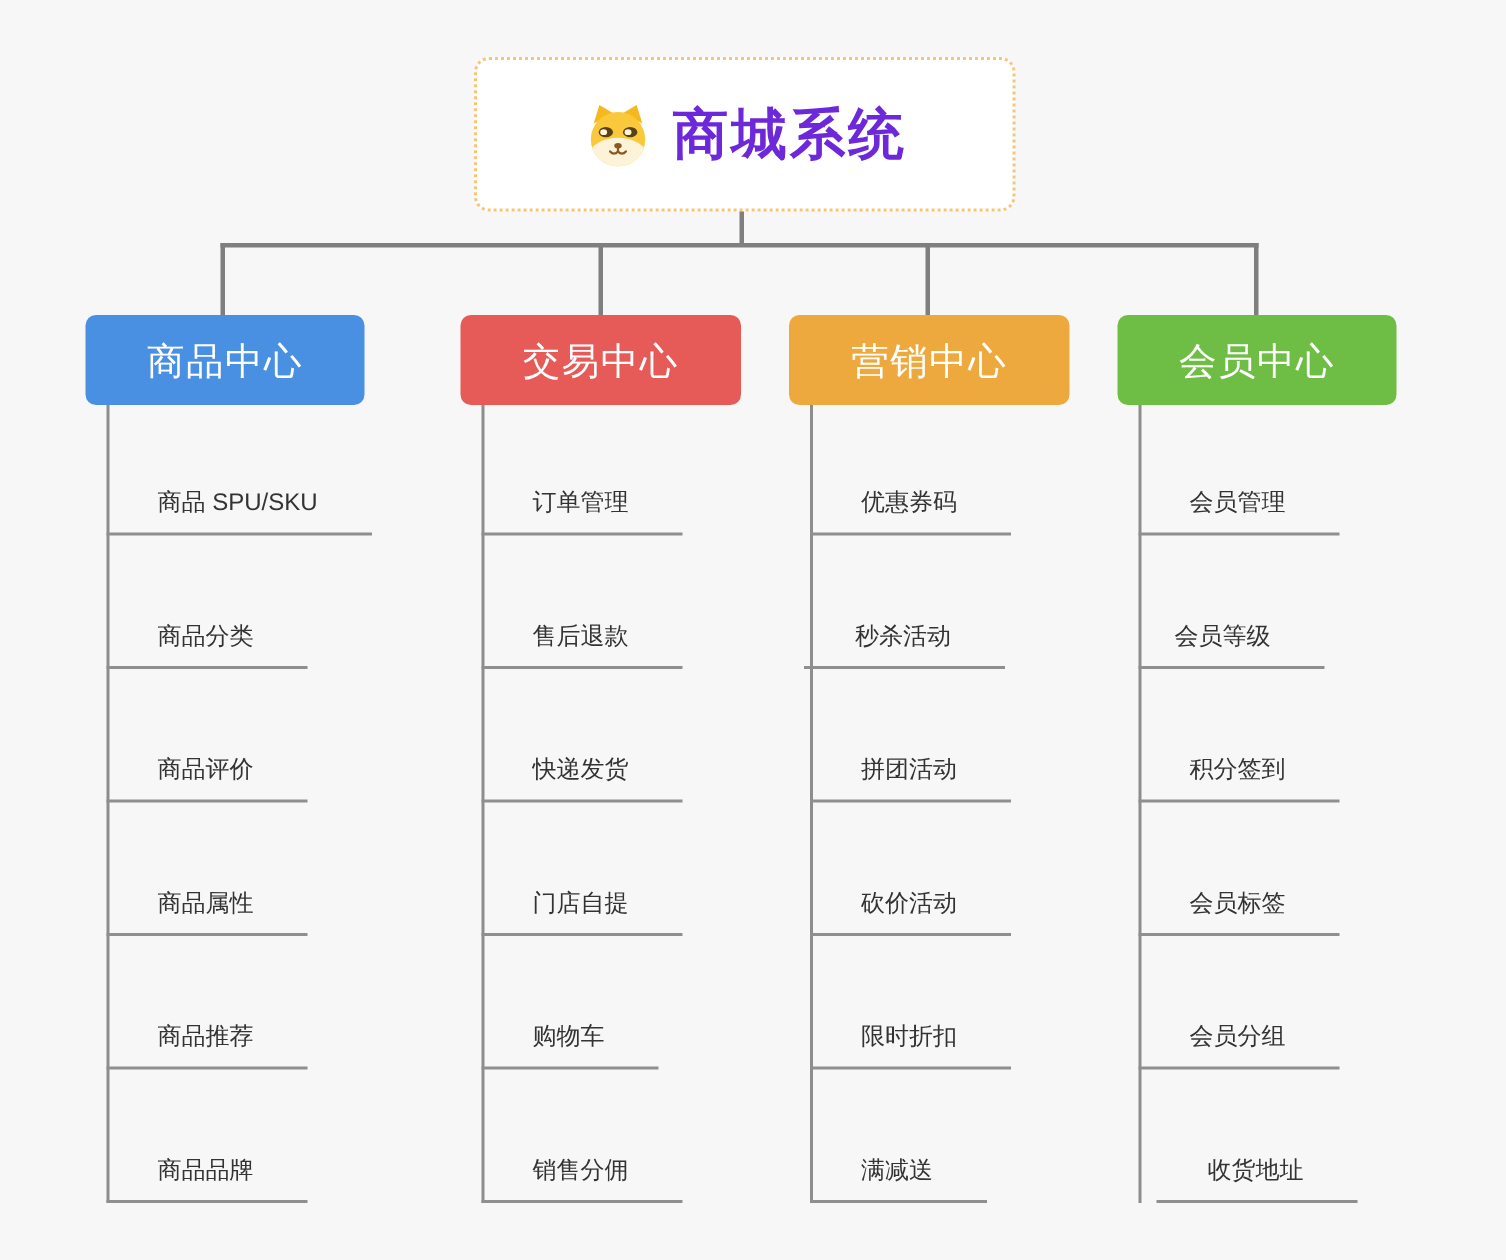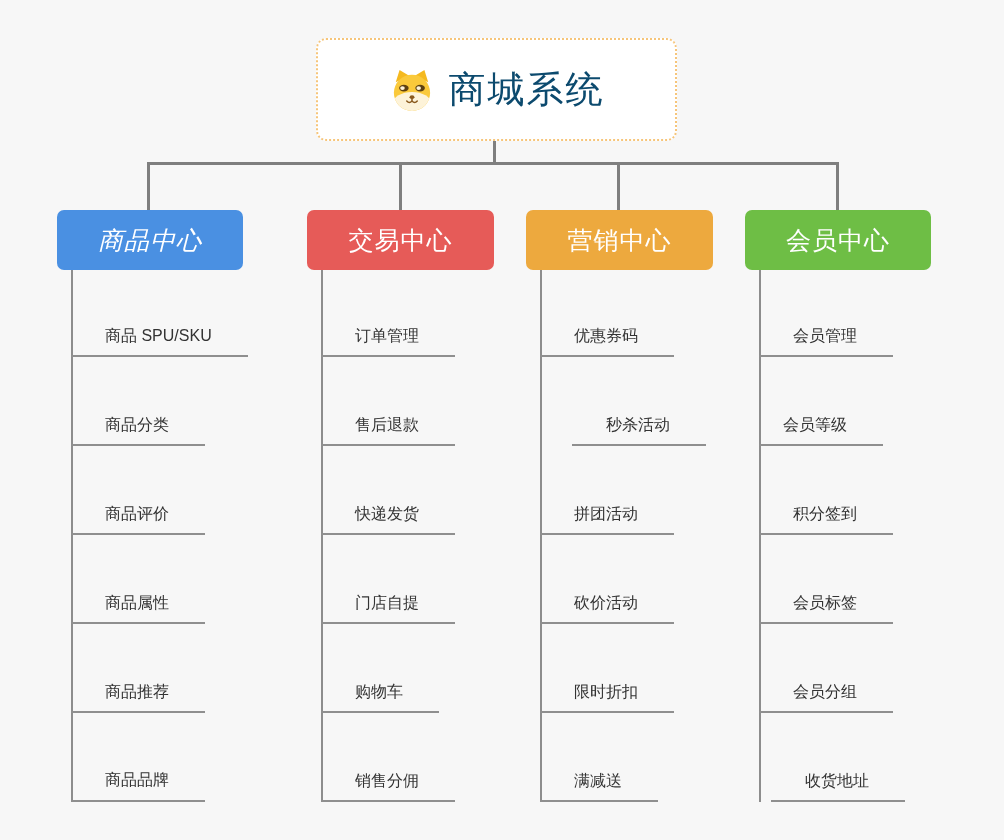--- a/index.html
+++ b/index.html
@@ -5,21 +5,21 @@
   html,body{margin:0;padding:0;}
   body{font-family:"Liberation Sans",sans-serif;background:#f7f7f7;}
   .canvas{position:relative;width:1004px;height:840px;background:#f7f7f7;overflow:hidden;}
 
   
   .root-node{
     position:absolute;left:316px;top:38px;width:361px;height:103px;
     box-sizing:border-box;background:#ffffff;border:2px dotted #f6c57a;border-radius:10px;
     display:flex;align-items:center;justify-content:center;gap:14px;
   }
-  .root-title{font-size:37px;font-weight:400;color:#0c4a6e;letter-spacing:2px;line-height:1;}
+  .root-title{font-size:37px;font-weight:700;color:#6d28d9;letter-spacing:2px;line-height:1;}
 
   
   .line{position:absolute;background:#7f7f7f;}
   .subline{position:absolute;background:#8d8d8d;}
 
   
   .branch-node{
     position:absolute;top:210px;height:60px;box-sizing:border-box;border-radius:7px;
     display:flex;align-items:center;justify-content:center;
     color:#ffffff;font-size:25px;letter-spacing:1px;cursor:default;
@@ -65,41 +65,41 @@
   <div class="line" style="left:147px;top:162px;width:3px;height:48px;"></div>
   <div class="line" style="left:399px;top:162px;width:3px;height:48px;"></div>
   <div class="line" style="left:617px;top:162px;width:3px;height:48px;"></div>
   <div class="line" style="left:836px;top:162px;width:3px;height:48px;"></div>
 
   <div class="subline" style="left:71px;top:270px;width:2px;height:532px;"></div>
   <div class="subline" style="left:321px;top:270px;width:2px;height:532px;"></div>
   <div class="subline" style="left:540px;top:270px;width:2px;height:532px;"></div>
   <div class="subline" style="left:759px;top:270px;width:2px;height:532px;"></div>
 
-  <div class="branch-node" style="left: 57px; width: 186px; background-color: rgb(74, 144, 226); font-style: italic;">商品中心</div>
+  <div class="branch-node" style="left: 57px; width: 186px; background-color: rgb(74, 144, 226);">商品中心</div>
   <div class="branch-node" style="left: 307px; width: 187px; background-color: rgb(230, 91, 88);">交易中心</div>
   <div class="branch-node" style="left: 526px; width: 187px; background-color: rgb(237, 169, 62);">营销中心</div>
   <div class="branch-node" style="left: 745px; width: 186px; background-color: rgb(110, 190, 69);">会员中心</div>
 
   <div class="leaf-node" style="left:71px;top:322px;">商品 SPU/SKU</div>
   <div class="leaf-node" style="left:71px;top:411px;">商品分类</div>
   <div class="leaf-node" style="left:71px;top:500px;">商品评价</div>
   <div class="leaf-node" style="left:71px;top:589px;">商品属性</div>
   <div class="leaf-node" style="left:71px;top:678px;">商品推荐</div>
   <div class="leaf-node" style="left:71px;top:767px;font-family:Liberation Mono, monospace;">商品品牌</div>
 
   <div class="leaf-node" style="left:321px;top:322px;">订单管理</div>
   <div class="leaf-node" style="left:321px;top:411px;">售后退款</div>
   <div class="leaf-node" style="left:321px;top:500px;">快递发货</div>
   <div class="leaf-node" style="left:321px;top:589px;">门店自提</div>
   <div class="leaf-node" style="left:321px;top:678px;">购物车</div>
   <div class="leaf-node" style="left:321px;top:767px;">销售分佣</div>
 
   <div class="leaf-node" style="left:540px;top:322px;">优惠券码</div>
-  <div class="leaf-node" style="left:572px;top:411px;font-family:Liberation Serif, serif;">秒杀活动</div>
+  <div class="leaf-node" style="left:536px;top:411px;font-family:Liberation Serif, serif;">秒杀活动</div>
   <div class="leaf-node" style="left:540px;top:500px;">拼团活动</div>
   <div class="leaf-node" style="left:540px;top:589px;">砍价活动</div>
   <div class="leaf-node" style="left:540px;top:678px;">限时折扣</div>
   <div class="leaf-node" style="left:540px;top:767px;">满减送</div>
 
   <div class="leaf-node" style="left:759px;top:322px;">会员管理</div>
   <div class="leaf-node" style="left:759px;top:411px;padding-left:24px;">会员等级</div>
   <div class="leaf-node" style="left:759px;top:500px;">积分签到</div>
   <div class="leaf-node" style="left:759px;top:589px;">会员标签</div>
   <div class="leaf-node" style="left:759px;top:678px;">会员分组</div>

